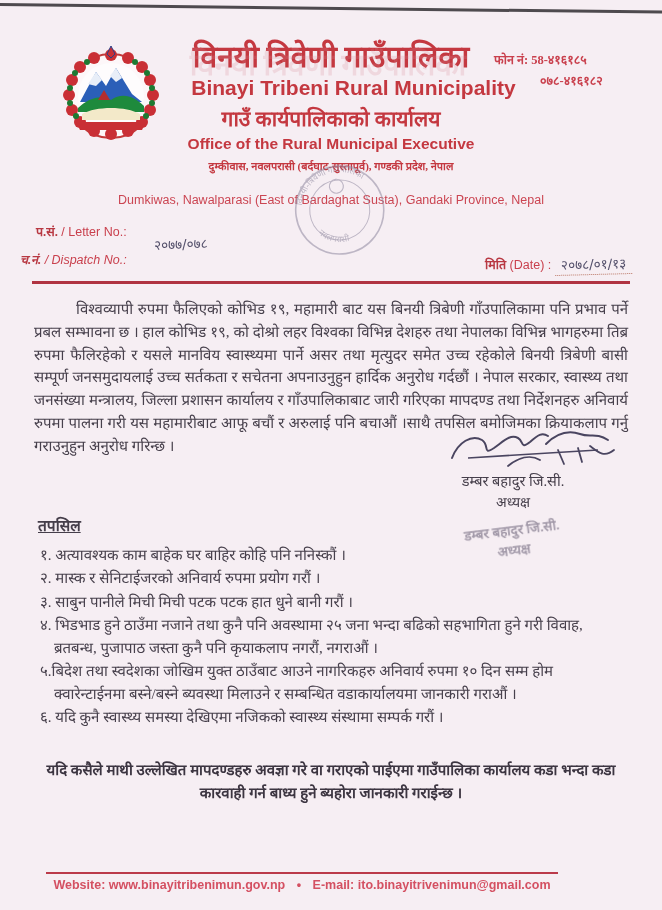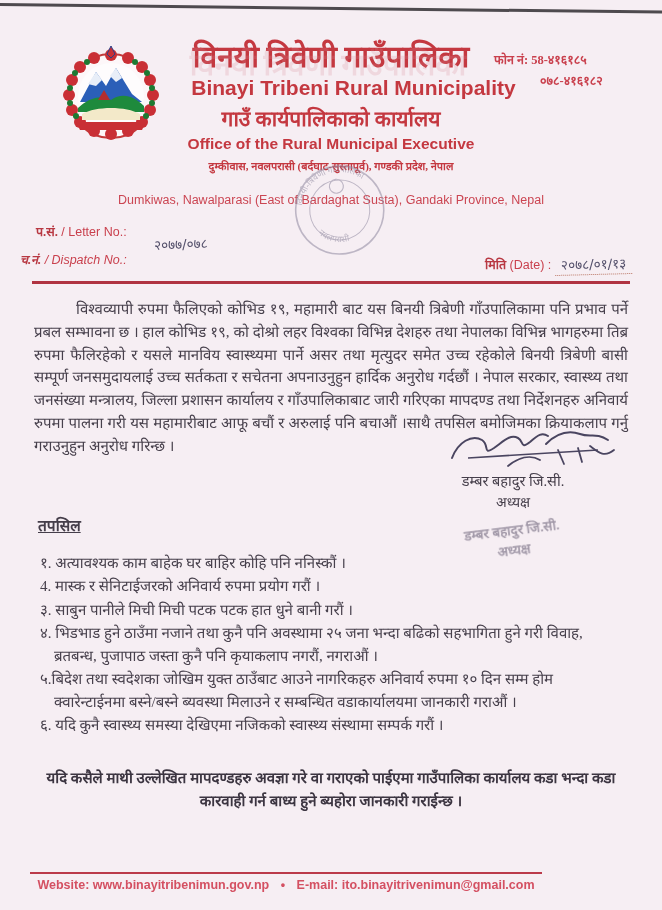--- a/index.html
+++ b/index.html
@@ -72,34 +72,34 @@
   .sig-name { font-size:14.5px; color:#453e4a; margin-top:-6px; }
   .sig-post { font-size:14px; color:#453e4a; margin-top:2px; }
   .name-stamp {
     margin-top:10px; transform:rotate(-7deg);
     color:#8d8496; opacity:0.8; font-weight:bold;
     font-size:13.5px; line-height:1.5; filter:blur(0.3px);
   }
   
   .tapasil { margin:0 34px 0 40px; position:relative; z-index:2; }
   .tapasil-head {
-    margin:56px 0 16px 38px; font-size:15.5px; font-weight:bold;
+    margin:56px 0 8px 38px; font-size:15.5px; font-weight:bold;
     text-decoration:underline; color:#453e4a; display:inline-block;
   }
   .tapasil-item {
     font-size:15px; line-height:1.5; color:#47404c;
     padding-left:14px; text-indent:-14px; margin-bottom:1px;
   }
   
   .warning {
     margin:30px auto 0 auto; width:580px; text-align:center;
     font-size:15px; font-weight:bold; line-height:1.55; color:#3c3541;
   }
   
-  .footer { position:absolute; left:0; bottom:18px; width:572px; }
+  .footer { position:absolute; left:16px; bottom:18px; width:572px; }
   .footer-rule { margin:0 30px 4px 30px; border-top:2px solid #bb3a4a; }
   .footer-text {
     text-align:center; font-family:"Liberation Sans", sans-serif;
     font-size:12.5px; color:#d45062; font-weight:bold;
   }
   .footer-text .dot { margin:0 8px; }
 </style>
 </head>
 <body>
 
@@ -235,21 +235,21 @@
     <div class="name-stamp">
       <div>डम्बर बहादुर जि.सी.</div>
       <div>अध्यक्ष</div>
     </div>
   </div>
 
   
   <div class="tapasil-head">तपसिल</div>
   <div class="tapasil">
     <div class="tapasil-item">१. अत्यावश्यक काम बाहेक घर बाहिर कोहि पनि ननिस्कौं ।</div>
-    <div class="tapasil-item">4. मास्क र सेनिटाईजरको अनिवार्य रुपमा प्रयोग गरौं ।</div>
+    <div class="tapasil-item">२. मास्क र सेनिटाईजरको अनिवार्य रुपमा प्रयोग गरौं ।</div>
     <div class="tapasil-item">३. साबुन पानीले मिची मिची पटक पटक हात धुने बानी गरौं ।</div>
     <div class="tapasil-item">४. भिडभाड हुने ठाउँमा नजाने तथा कुनै पनि अवस्थामा २५ जना भन्दा बढिको सहभागिता हुने गरी विवाह, ब्रतबन्ध, पुजापाठ जस्ता कुनै पनि कृयाकलाप नगरौं, नगराऔं ।</div>
     <div class="tapasil-item">५.बिदेश तथा स्वदेशका जोखिम युक्त ठाउँबाट आउने नागरिकहरु अनिवार्य रुपमा १० दिन सम्म होम क्वारेन्टाईनमा बस्ने/बस्ने ब्यवस्था मिलाउने र सम्बन्धित वडाकार्यालयमा जानकारी गराऔं ।</div>
     <div class="tapasil-item">६. यदि कुनै स्वास्थ्य समस्या देखिएमा नजिकको स्वास्थ्य संस्थामा सम्पर्क गरौं ।</div>
   </div>
 
   
   <div class="warning">यदि कसैले माथी उल्लेखित मापदण्डहरु अवज्ञा गरे वा गराएको पाईएमा गाउँपालिका कार्यालय कडा भन्दा कडा कारवाही गर्न बाध्य हुने ब्यहोरा जानकारी गराईन्छ ।</div>
 
   

